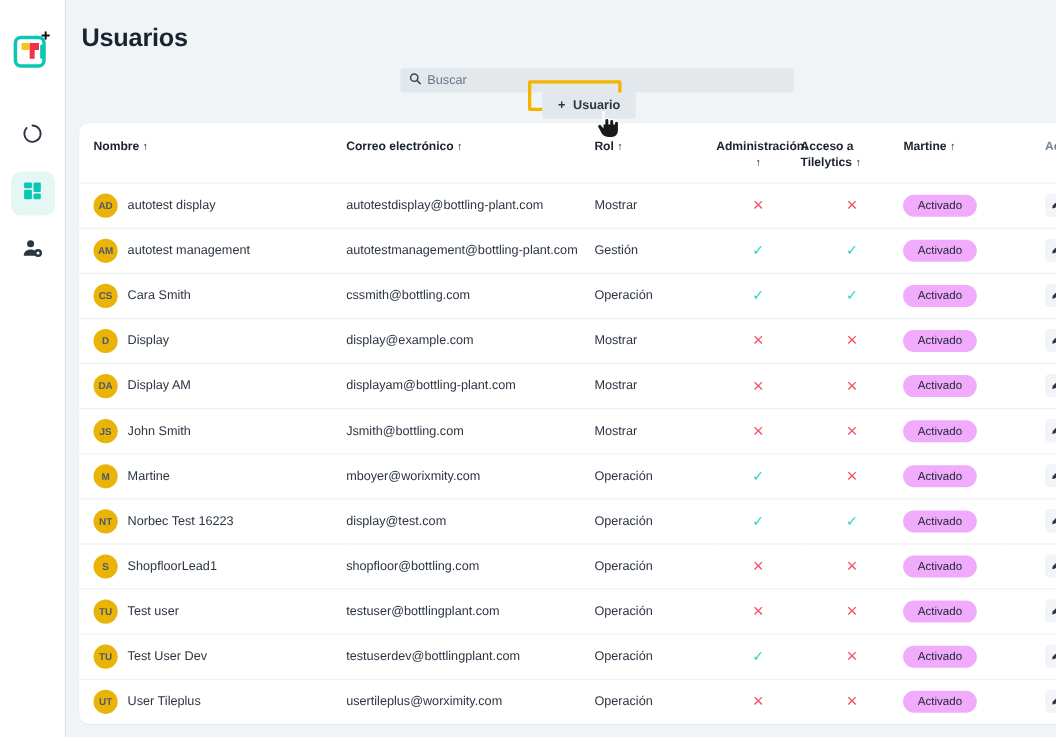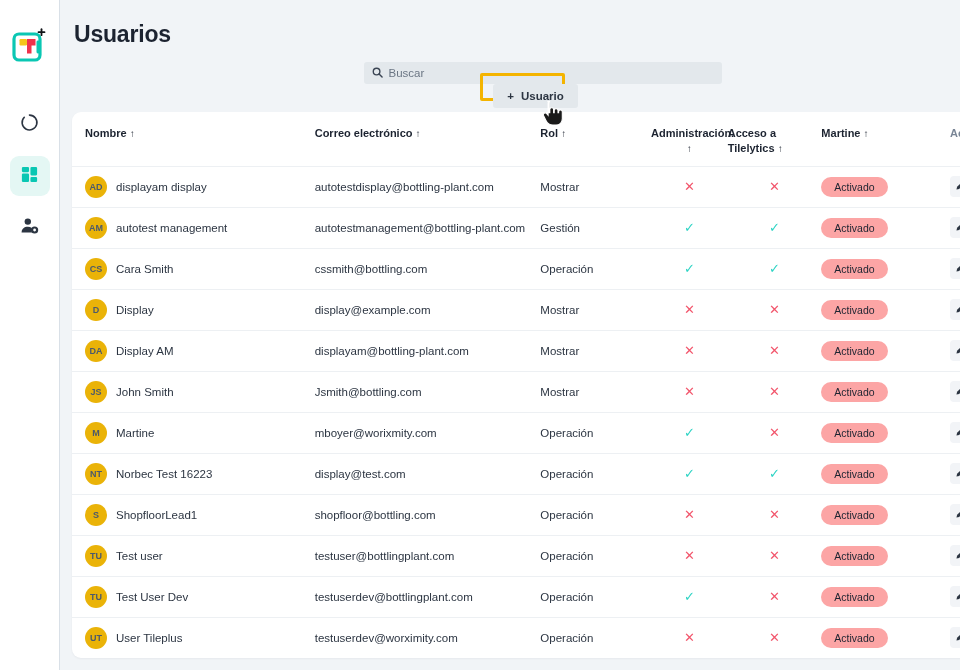--- a/index.html
+++ b/index.html
@@ -105,21 +105,21 @@
     width: 22px; height: 22px; border-radius: 50%;
     background: #eab308; color: #4C5A6B;
     font-size: 9px; font-weight: bold;
     display: flex; align-items: center; justify-content: center;
     flex: 0 0 22px;
   }
   .mark { text-align: center; font-size: 13px; line-height: 1; }
   .mark.yes { color: #2DD4C4; }
   .mark.no  { color: #F2556B; }
   .badge {
-    display: inline-block; background: #fca5a5; color: #1C2330;
+    display: inline-block; background: #f0abfc; color: #1C2330;
     font-size: 10.5px; border-radius: 11px;
     padding: 4px 13px; min-width: 62px; text-align: center;
   }
   .actions { display: flex; justify-content: flex-end; gap: 7px; padding-right: 14px; }
   .icon-btn {
     width: 21px; height: 21px; border-radius: 4px;
     background: #F2F4F7; border: none; cursor: pointer;
     display: flex; align-items: center; justify-content: center;
   }
 </style>
@@ -232,21 +232,21 @@
             <th class="col-acciones">
               <span>Acciones</span>
             </th>
           </tr>
         </thead>
         <tbody id="tbody">
             <tr>
               <td class="name-cell">
                 <div class="name-wrap">
                   <div class="avatar">AD</div>
-                  <span>displayam display</span>
+                  <span>autotest display</span>
                 </div>
               </td>
               <td>autotestdisplay@bottling-plant.com</td>
               <td>Mostrar</td>
               <td class="mark no"><span>✕</span></td>
               <td class="mark no"><span>✕</span></td>
               <td><span class="badge">Activado</span></td>
               <td>
                 <div class="actions">
                   <button class="icon-btn">
@@ -554,21 +554,21 @@
                 </div>
               </td>
             </tr>
             <tr>
               <td class="name-cell">
                 <div class="name-wrap">
                   <div class="avatar">UT</div>
                   <span>User Tileplus</span>
                 </div>
               </td>
-              <td>testuserdev@worximity.com</td>
+              <td>usertileplus@worximity.com</td>
               <td>Operación</td>
               <td class="mark no"><span>✕</span></td>
               <td class="mark no"><span>✕</span></td>
               <td><span class="badge">Activado</span></td>
               <td>
                 <div class="actions">
                   <button class="icon-btn">
                     <span><svg width="11" height="11" viewBox="0 0 12 12">
                         <path d="M8.6 1.1 l2.3 2.3 -6.3 6.3 -3 .7 .7-3 z" fill="#2C3542"></path>
                       </svg></span>

